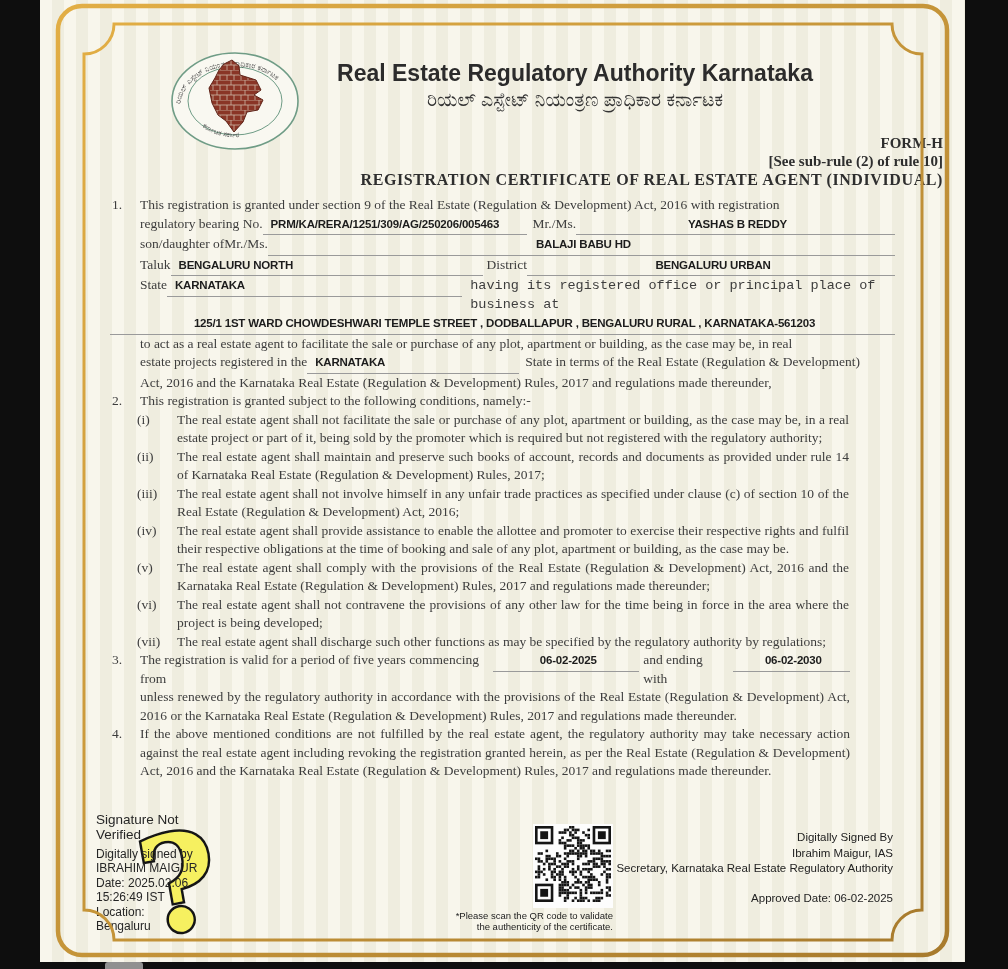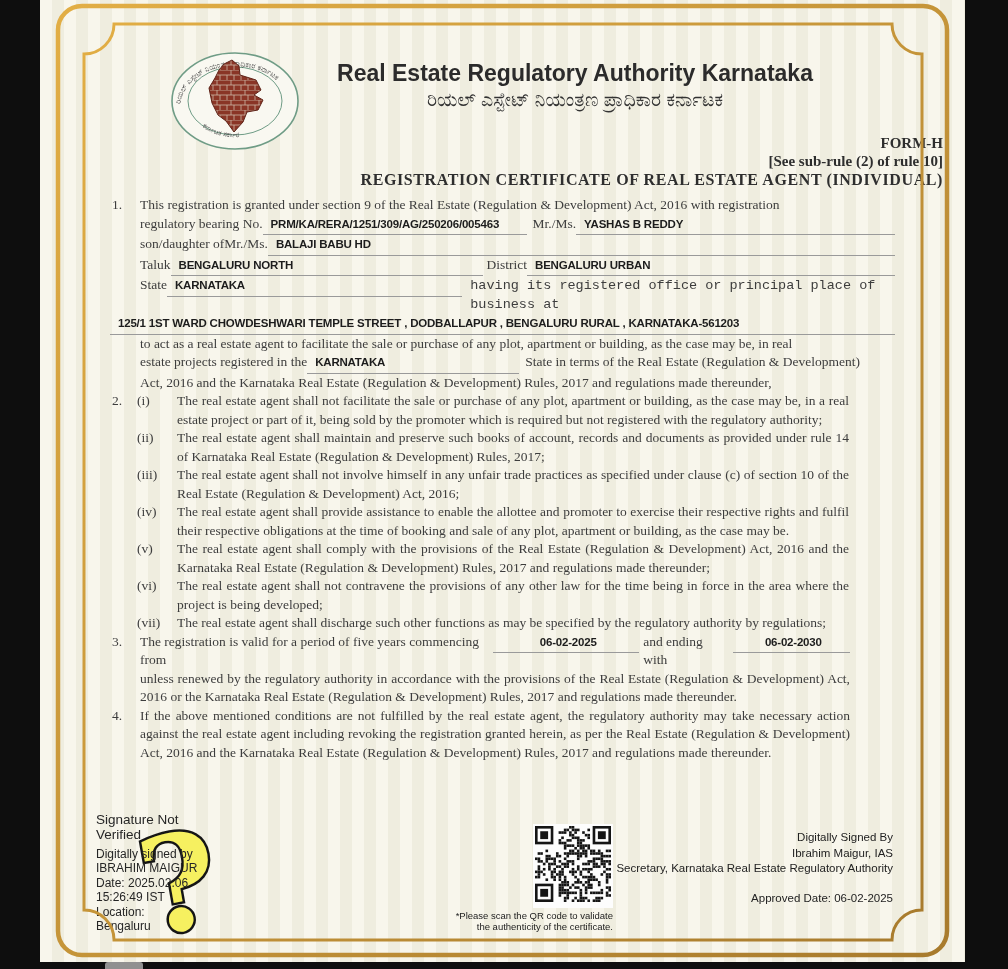--- a/index.html
+++ b/index.html
@@ -23,21 +23,21 @@
   .content{position:absolute;left:72px;top:196px;width:790px;color:#3d3d3d;
     font-size:13.5px;line-height:18.5px;}
   .item{display:flex;align-items:flex-start;}
   .num{width:28px;flex:none;}
   .itext{width:710px;flex:none;}
   .rows{width:755px;}
   .row{display:flex;align-items:baseline;}
   .fill{font-family:"Liberation Sans",sans-serif;font-size:11.5px;font-weight:bold;
     color:#1c1c1c;border-bottom:1px solid #9a9a9a;display:inline-block;
     padding:0 4px 1px 8px;letter-spacing:-0.2px;white-space:nowrap;}
-  .grow{flex:1;}
+  .grow{flex:1;text-align:center;}
   .ctr{text-align:center;}
   .addr-row{margin-left:-30px;width:785px;}
   .just{text-align:justify;}
   .cond{display:flex;align-items:flex-start;margin-left:-3px;}
   .cnum{width:40px;flex:none;}
   .ctext{width:672px;flex:none;text-align:justify;}
   
   .stamp{position:absolute;left:56px;top:813px;width:240px;
     font-family:"Liberation Sans",sans-serif;color:#262626;}
   .qmark{position:absolute;left:14px;top:-4px;width:170px;height:140px;
@@ -133,20 +133,21 @@
         </div>
         <div class="row">
             <span>Act, 2016 and the Karnataka Real Estate (Regulation &amp; Development) Rules, 2017 and regulations made thereunder,</span>
           </div>
       </div>
     </div>
 
     <div class="item">
       <span class="num">2.</span>
       <div class="itext">
+        <div>This registration is granted subject to the following conditions, namely:-</div>
         <div class="cond">
           <span class="cnum">(i)</span>
           <div class="ctext">The real estate agent shall not facilitate the sale or purchase of any plot, apartment or building, as the case may be, in a real estate project or part of it, being sold by the promoter which is required but not registered with the regulatory authority;</div>
         </div>
         <div class="cond">
           <span class="cnum">(ii)</span>
           <div class="ctext">The real estate agent shall maintain and preserve such books of account, records and documents as provided under rule 14 of Karnataka Real Estate (Regulation &amp; Development) Rules, 2017;</div>
         </div>
         <div class="cond">
           <span class="cnum">(iii)</span>

